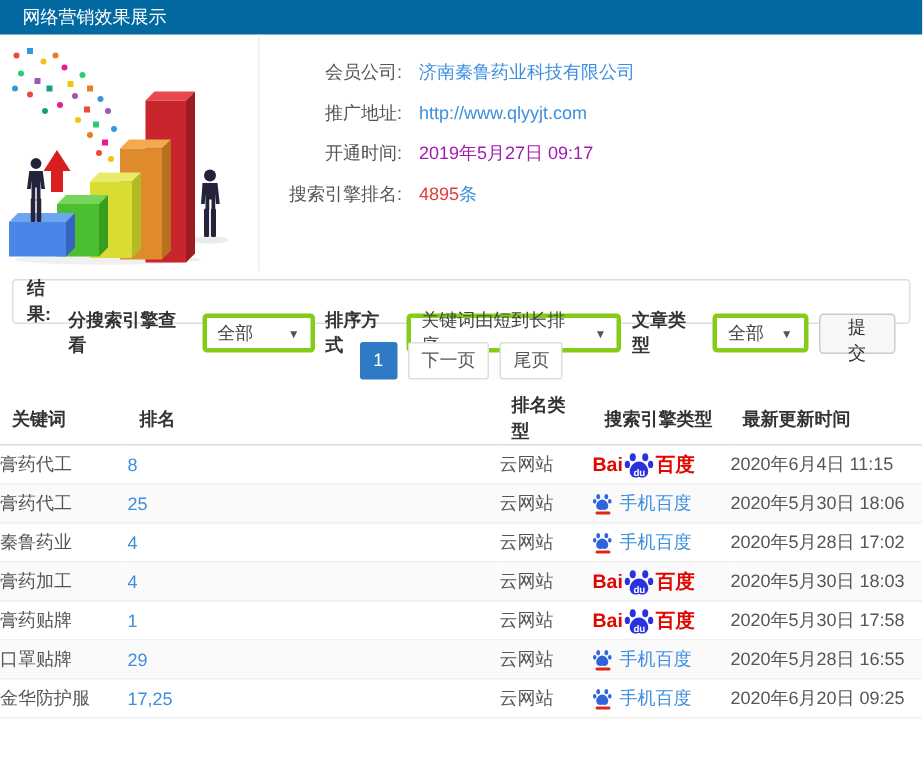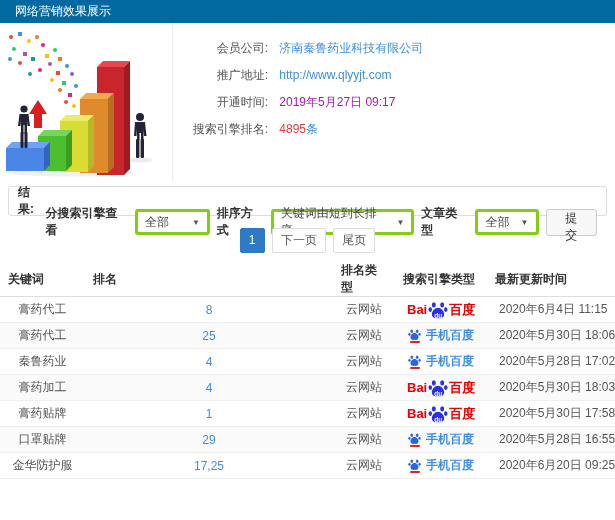--- a/index.html
+++ b/index.html
@@ -39,33 +39,33 @@
   .pagination { text-align:center; padding:12px 0 9px; }
   .pg { display:inline-block; min-width:25px; height:25px; line-height:23px; padding:0 8px;
         border:1px solid #ddd; border-radius:2px; margin:0 2px; color:#555; background:#fff;
         text-decoration:none; cursor:pointer; }
   .pg.active { background:#2E7AC4; border-color:#2E7AC4; color:#fff; }
 
   
   table { width:615px; border-collapse:collapse; table-layout:fixed; font-size:12px; }
   th { height:26px; padding:0 8px; text-align:left; font-weight:bold; color:#333;
        border-bottom:1px solid #ddd; background:#fff; }
-  td { height:26px; padding:0 12px; border-bottom:1px solid #efefef; color:#555;
-       overflow:hidden; white-space:nowrap;text-align:center; }
+  td { height:26px; padding:0 0; border-bottom:1px solid #efefef; color:#555;
+       overflow:hidden; white-space:nowrap; }
   tr.even td { background:#fafafa; }
   .rank-link { color:#3E8EDE; text-decoration:none; cursor:pointer; }
 
   
   .paw { fill:#2932E1; }
   .baidu-logo { display:inline-flex; align-items:center; font-weight:bold; font-size:13px; color:#E10600; }
   .paw-wrap { position:relative; width:20px; height:20px; margin:0 1px; }
   .paw-wrap .paw { width:20px; height:20px; }
   .du { position:absolute; left:50%; transform:translateX(-50%); bottom:1px; color:#fff;
         font-size:6.5px; font-style:normal; font-weight:bold; }
-  .mbaidu { display:inline-flex; align-items:center; gap:5px; cursor:pointer;font-weight:bold; }
+  .mbaidu { display:inline-flex; align-items:center; gap:5px; cursor:pointer; }
   .mpaw { display:inline-flex; flex-direction:column; align-items:center; }
   .mpaw .paw { width:13px; height:13px; fill:#2E64DE; }
   .redbar { width:10px; height:2px; background:#E1251B; border-radius:1px; }
   .mtext { color:#3E8EDE; }
 </style>
 </head>
 <body>
 
 <div class="page">
 

